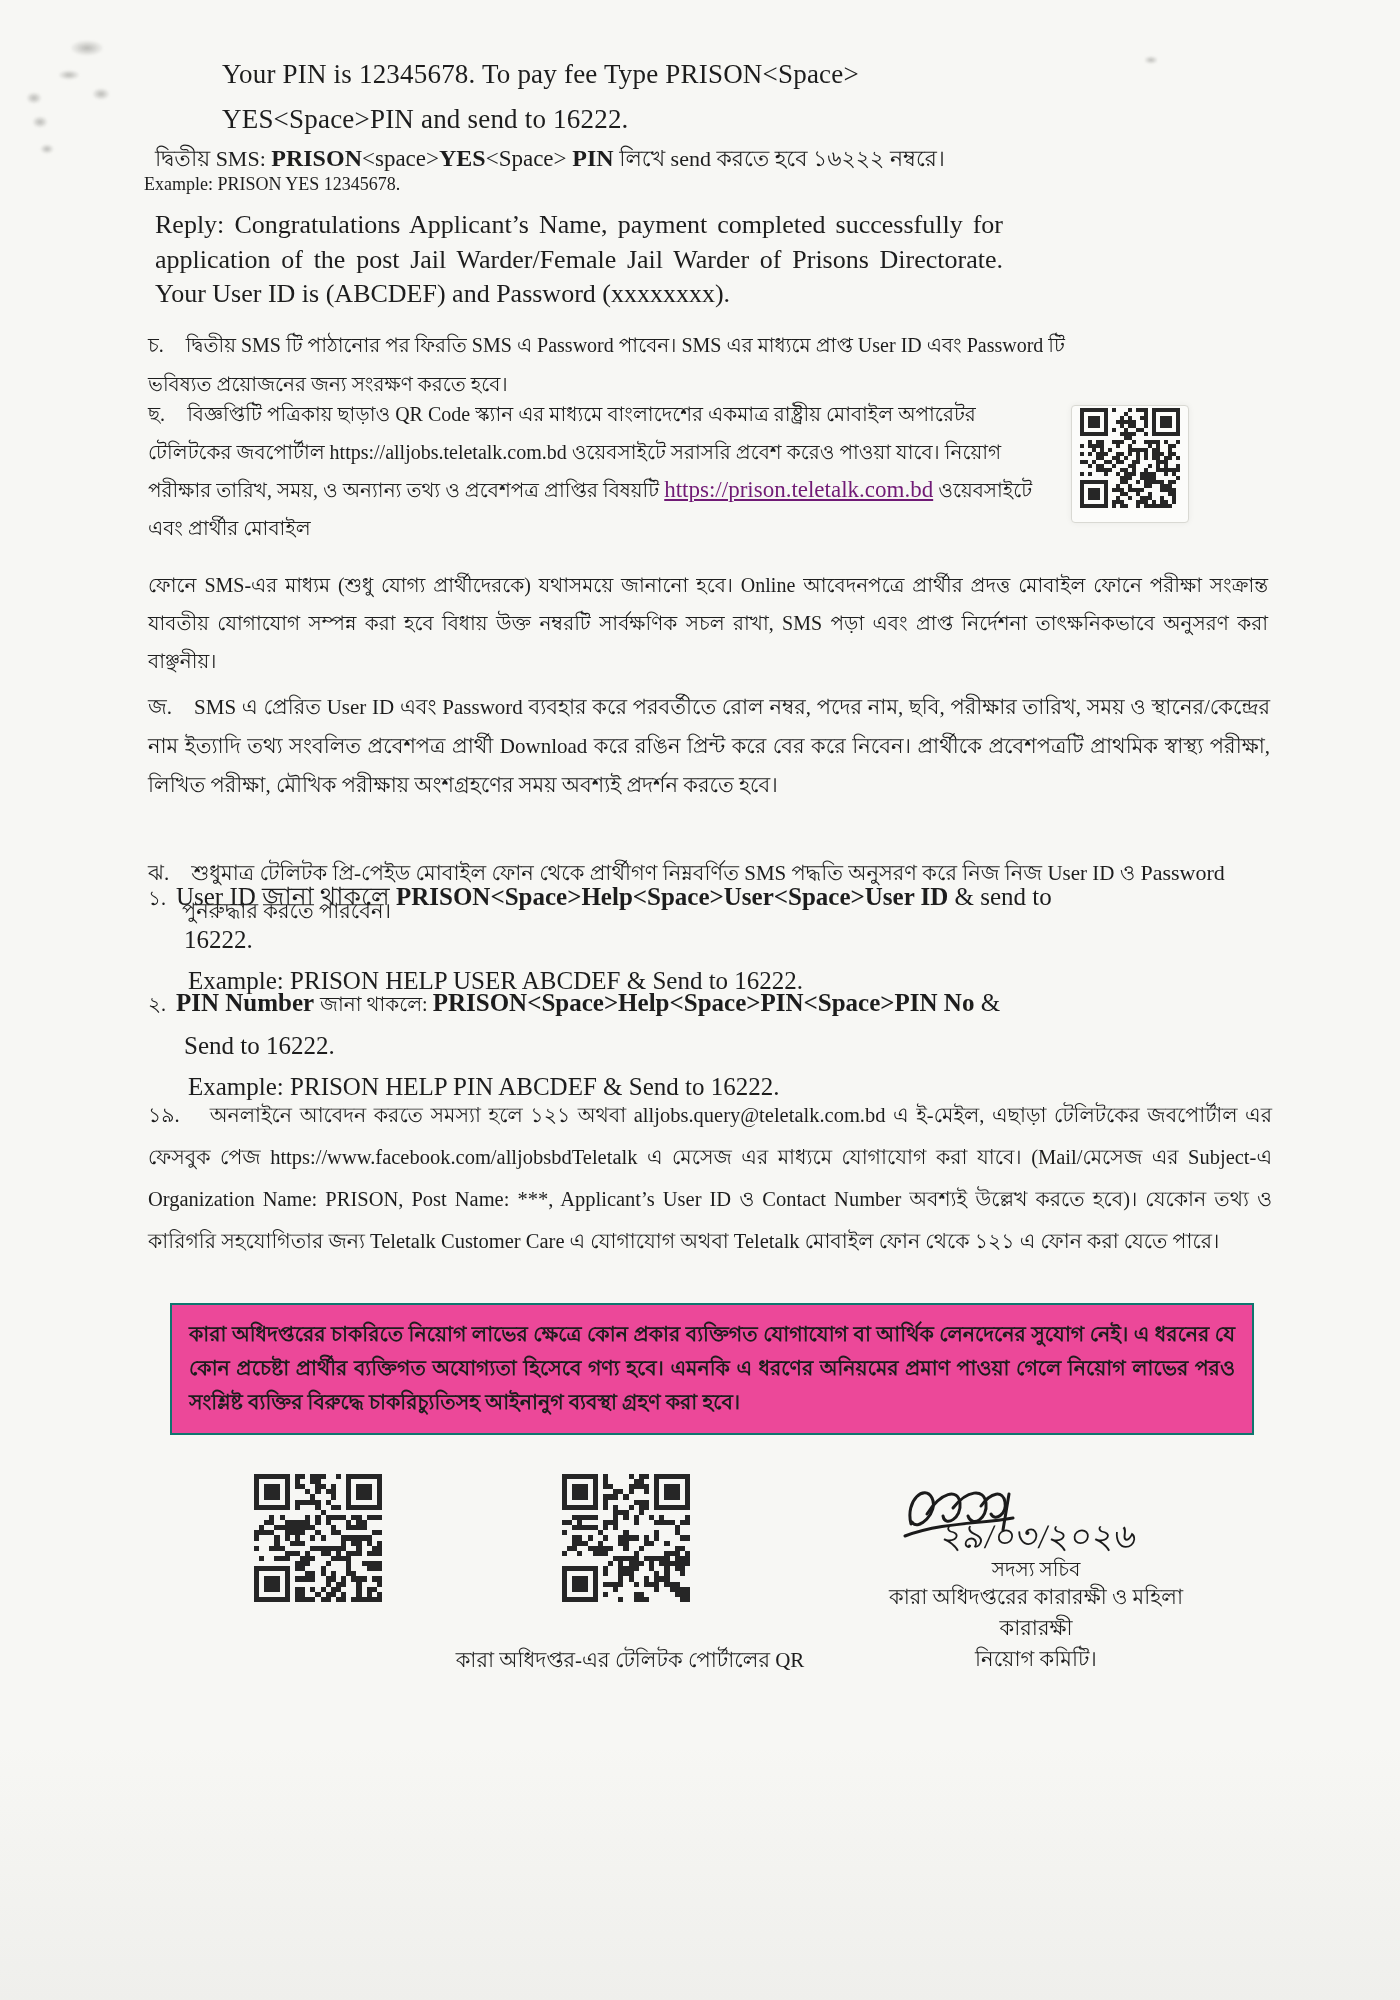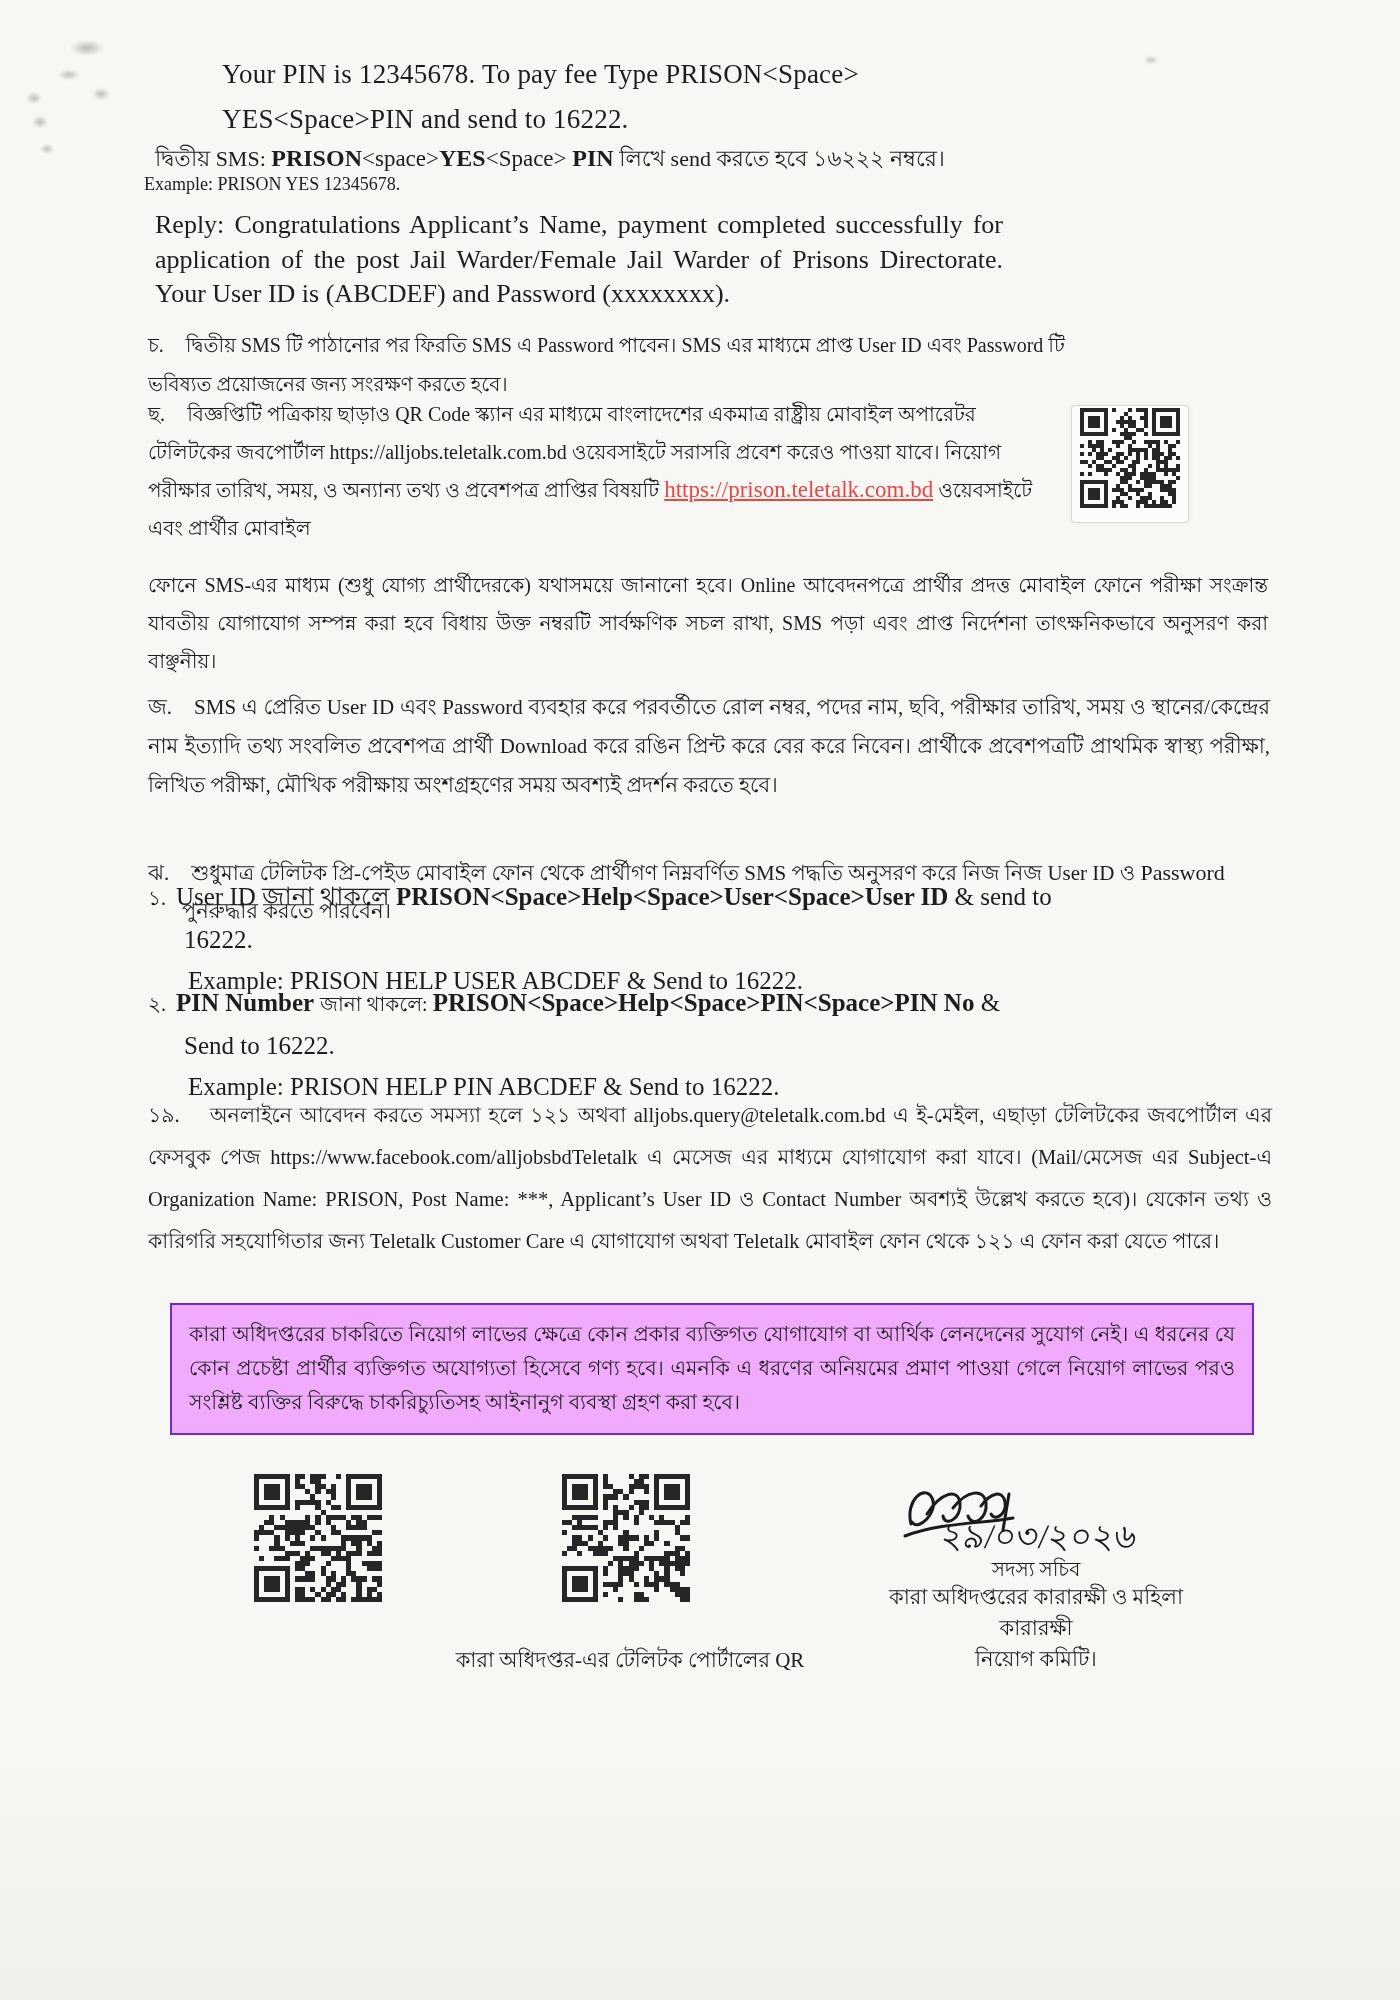--- a/index.html
+++ b/index.html
@@ -26,41 +26,41 @@
   .example1{left:144px;top:174px;font-size:18px;}
   .reply{left:155px;top:208px;width:848px;font-size:26px;line-height:34.5px;text-align:justify;}
   
   .bnp{font-size:20px;line-height:39px;}
   .sec-cha{left:148px;top:326px;width:952px;line-height:39px;}
   .sec-chha{left:148px;top:395px;width:1120px;line-height:38px;}
   .sec-chha .qr-float{float:right;width:235px;height:152px;}
   .qr-frame{width:116px;height:116px;margin:10px 0 0 38px;background:#fcfcfa;
     border:1px solid #d9d9d3;border-radius:4px;box-shadow:0 0 6px rgba(0,0,0,0.06);
     display:flex;align-items:center;justify-content:center;}
-  .link-blue{color:#ef4444;text-decoration:underline;font-size:23px;}
+  .link-blue{color:#701a75;text-decoration:underline;font-size:23px;}
   .sec-label{padding-right:22px;}
   .sec-ja{left:148px;top:688px;width:1122px;font-size:21px;line-height:39px;text-align:justify;}
   .sec-jha{left:148px;top:806px;width:1122px;font-size:21px;line-height:38px;
     padding-left:34px;text-indent:-34px;margin-top:48px;}
   .latin-run{font-size:22px;}
   
   .item{left:148px;font-size:25px;line-height:41px;}
   .item .bn{font-size:20px;}
   .item .num{font-size:20px;padding-right:10px;}
   .item-line1{white-space:nowrap;}
   .item-cont{padding-left:36px;}
   .item-example{padding-left:40px;white-space:nowrap;}
   .item1{top:876px;}
   .item2{top:982px;}
   
   .sec-19{left:148px;top:1094px;width:1124px;font-size:20.5px;line-height:42px;text-align:justify;}
   .sec-19 .label{padding-right:30px;}
   
-  .warn{left:170px;top:1303px;width:1046px;border:2px solid #6d28d9;background:#f0abfc;
-    padding:12px 17px 14px 17px;font-size:20.5px;font-weight:normal;line-height:34px;text-align:justify;}
+  .warn{left:170px;top:1303px;width:1046px;border:2px solid #0f766e;background:#ec4899;
+    padding:12px 17px 14px 17px;font-size:20.5px;font-weight:bold;line-height:34px;text-align:justify;}
   
   .qr-plain{display:flex;align-items:center;justify-content:center;}
   .qr-b1{left:252px;top:1474px;width:132px;height:132px;}
   .qr-b2{left:560px;top:1474px;width:132px;height:132px;}
   .qr-cap{text-align:center;font-size:21px;line-height:40px;}
   .cap1{left:158px;top:1640px;width:320px;}
   .cap2{left:440px;top:1640px;width:380px;}
   .cap-en{font-size:24px;}
   .sig{left:862px;top:1478px;width:348px;text-align:center;}
   .sig-svg{display:block;margin:0 auto -10px auto;}

